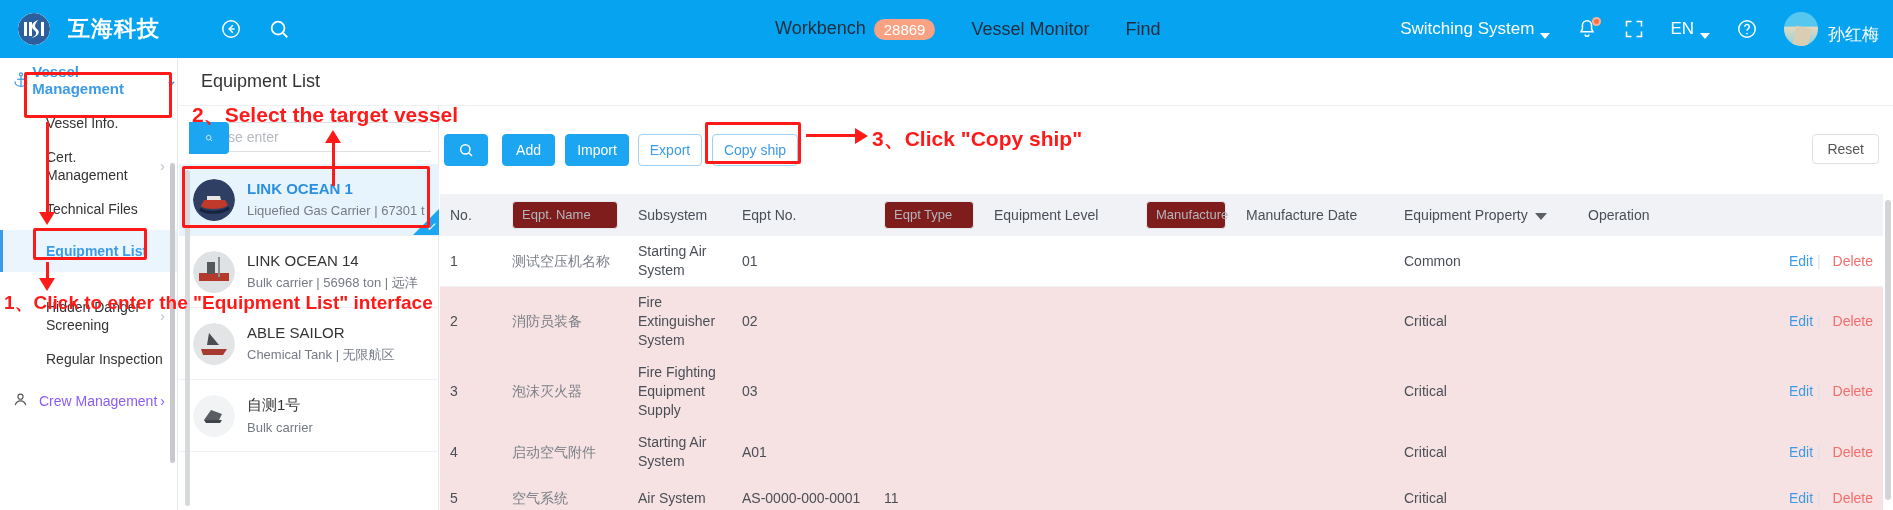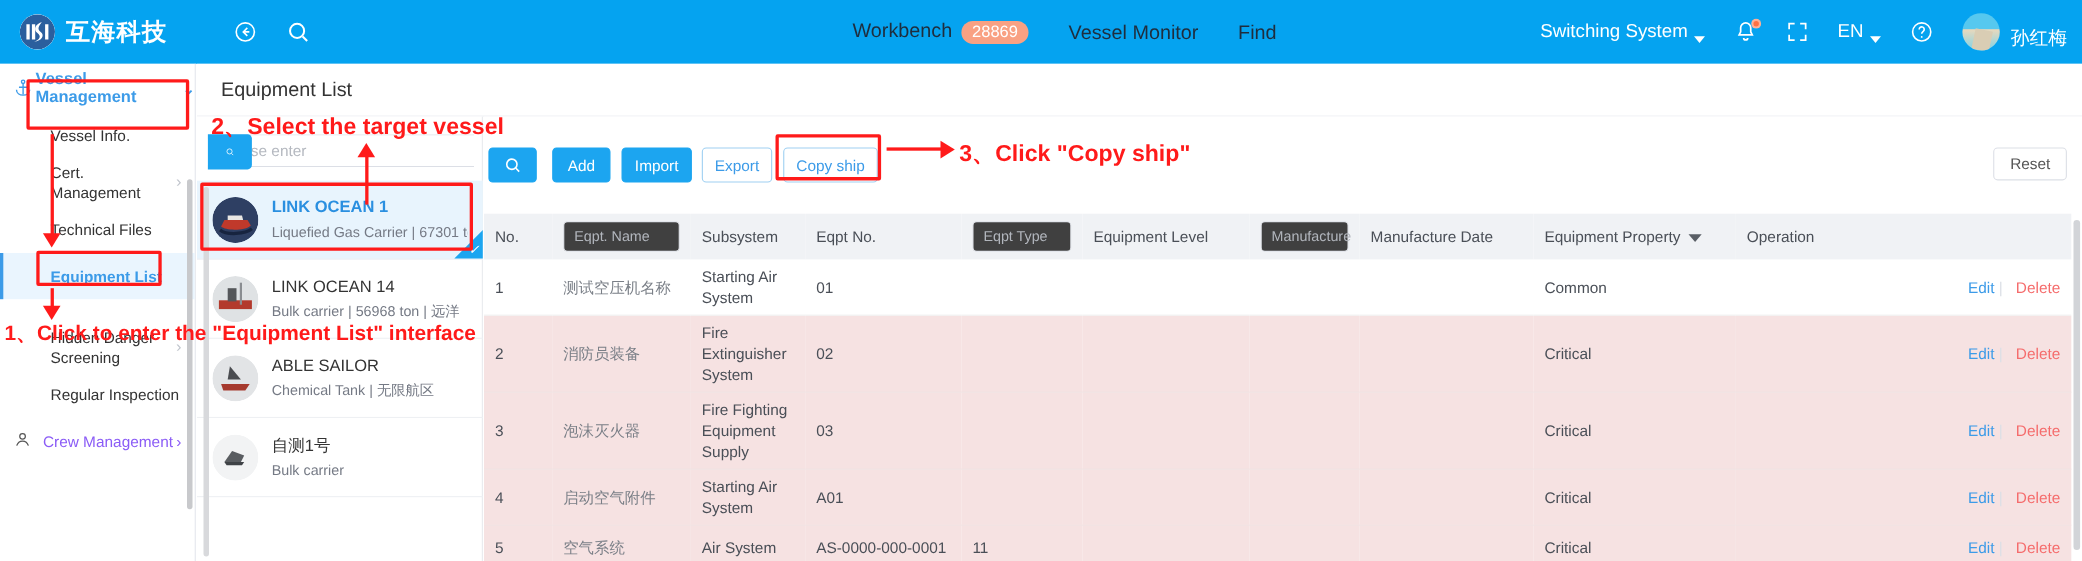--- a/index.html
+++ b/index.html
@@ -19,21 +19,21 @@
     display: flex; align-items: center;
   }
   .brand { display: flex; align-items: center; margin-left: 18px; }
   .logo-circle {
     width: 32px; height: 32px; border-radius: 50%;
     background: #fff; position: relative; overflow: hidden;
     display: inline-block;
   }
   .logo-circle svg { display:block; }
   .brand-name {
-    color: #fff; font-size: 22px; font-weight: bold; margin-left: 10px;
+    color: #fff; font-size: 22px; font-weight: bold; margin-left: 18px;
     letter-spacing: 1px;
     font-family: "DejaVu Sans", sans-serif;
   }
   .hdr-icon-btn {
     margin-left: 26px; color: #fff; display: flex; align-items: center; justify-content:center;
     cursor: pointer;
   }
   .nav-center {
     position: absolute; left: 775px; top: 0; height: 58px;
     display: flex; align-items: center; gap: 36px;
@@ -175,21 +175,21 @@
   .table-wrap {
     position: absolute; left: 440px; top: 194px; width: 1453px; height: 316px;
     background: #fff; overflow: hidden;
   }
   table { border-collapse: collapse; width: 1443px; table-layout: fixed; }
   thead th {
     background: #F0F2F5; height: 42px; font-size: 14px; color: #4a4f57;
     font-weight: normal; text-align: left; padding: 0 10px; vertical-align: middle;
   }
   thead th .hdr-input {
-    display: block; background: #404040; border: 1px solid #e4e7ed; border-radius: 4px;
+    display: block; background: #7f1d1d; border: 1px solid #e4e7ed; border-radius: 4px;
     height: 28px; line-height: 26px; padding: 0 9px; color: #b2b6bd; font-size: 13px;
     width: 100%;
   }
   thead th .sort-tri {
     display:inline-block; width:0;height:0; margin-left:7px;
     border-left:6px solid transparent;border-right:6px solid transparent;
     border-top:7px solid #5a5f66; vertical-align: middle;
   }
   tbody td {
     height: 42px; font-size: 14px; color: #4a4f57; padding: 6px 10px;

